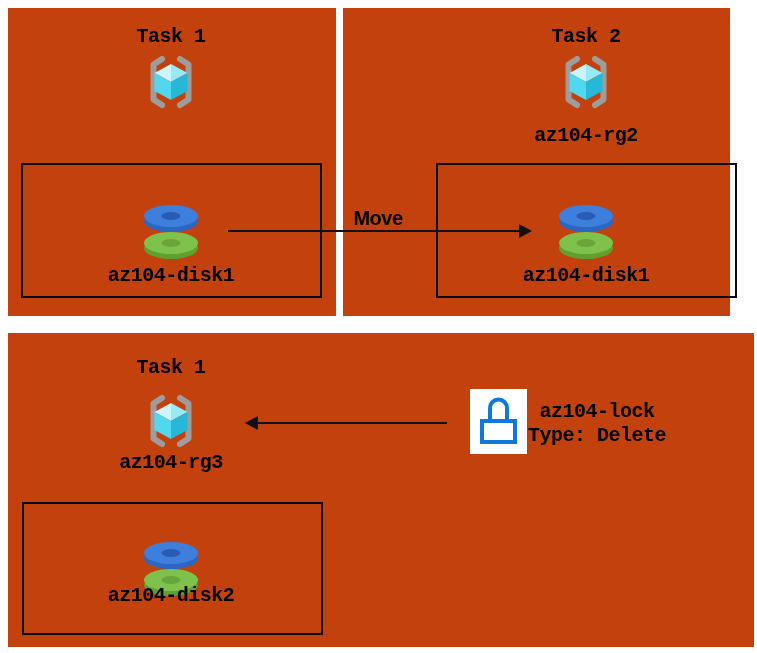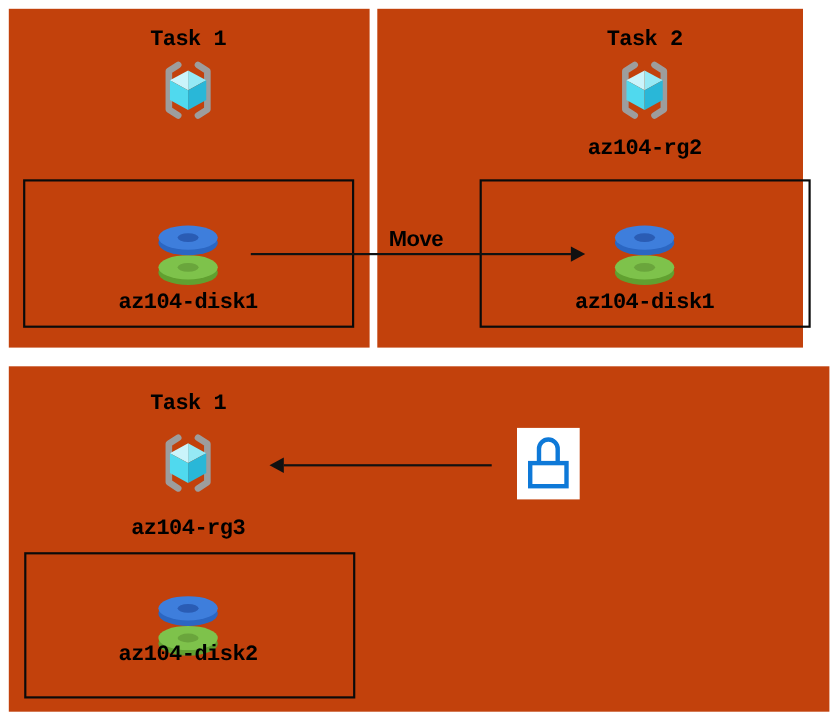--- a/index.html
+++ b/index.html
@@ -101,21 +101,21 @@
 
     <svg class="icon" style="left:134px; top:60px;" width="58" height="56" viewBox="0 0 58 56">
       <path d="M20 5 L11.5 10.5 L11.5 45.5 L20 51" fill="none" stroke="#9d9d9d" stroke-width="6" stroke-linecap="round" stroke-linejoin="round"></path>
       <path d="M38 5 L46.5 10.5 L46.5 45.5 L38 51" fill="none" stroke="#9d9d9d" stroke-width="6" stroke-linecap="round" stroke-linejoin="round"></path>
       <polygon points="29,10 12.5,19 29,28" fill="#cbf4fb"></polygon>
       <polygon points="29,10 45.5,19 29,28" fill="#96e9f5"></polygon>
       <polygon points="12.5,19 29,28 29,46 12.5,37" fill="#50d9ee"></polygon>
       <polygon points="45.5,19 29,28 29,46 45.5,37" fill="#29b7d8"></polygon>
     </svg>
 
-    <div class="label" style="left:63px; top:136px;">az104-rg3</div>
+    <div class="label" style="left:63px; top:118px;">az104-rg3</div>
 
     <div class="box" style="left:14px; top:169px; width:301px; height:133px;"></div>
 
     <svg class="icon" style="left:134px; top:208px;" width="58" height="57" viewBox="0 0 58 57">
       <ellipse cx="29" cy="44" rx="27" ry="11" fill="#61a030"></ellipse>
       <ellipse cx="29" cy="39" rx="27" ry="11" fill="#7ec24b"></ellipse>
       <ellipse cx="29" cy="39" rx="9.5" ry="4" fill="#6aa53c"></ellipse>
       <ellipse cx="29" cy="17" rx="27" ry="11" fill="#2b66c2"></ellipse>
       <ellipse cx="29" cy="12" rx="27" ry="11" fill="#3e7edc"></ellipse>
       <ellipse cx="29" cy="12" rx="9.5" ry="4" fill="#2a5cb4"></ellipse>
@@ -127,16 +127,18 @@
     <div class="ah-left" style="left:237px; top:83px;"></div>
 
     <div class="lockbox" style="left:462px; top:56px; width:57px; height:65px;">
       <svg width="57" height="65" viewBox="0 0 57 65">
         <path d="M20 31 V19 A8.5 8.5 0 0 1 37 19 V31" fill="none" stroke="#0e79d8" stroke-width="4"></path>
         <rect x="12" y="32" width="33" height="21" fill="#ffffff" stroke="#0e79d8" stroke-width="4"></rect>
       </svg>
     </div>
 
     <div class="locklabels" style="left:509px; top:67px;">
+      <div>az104-lock</div>
+      <div>Type: Delete</div>
     </div>
   </section>
 
 </div>
 
 </body></html>

